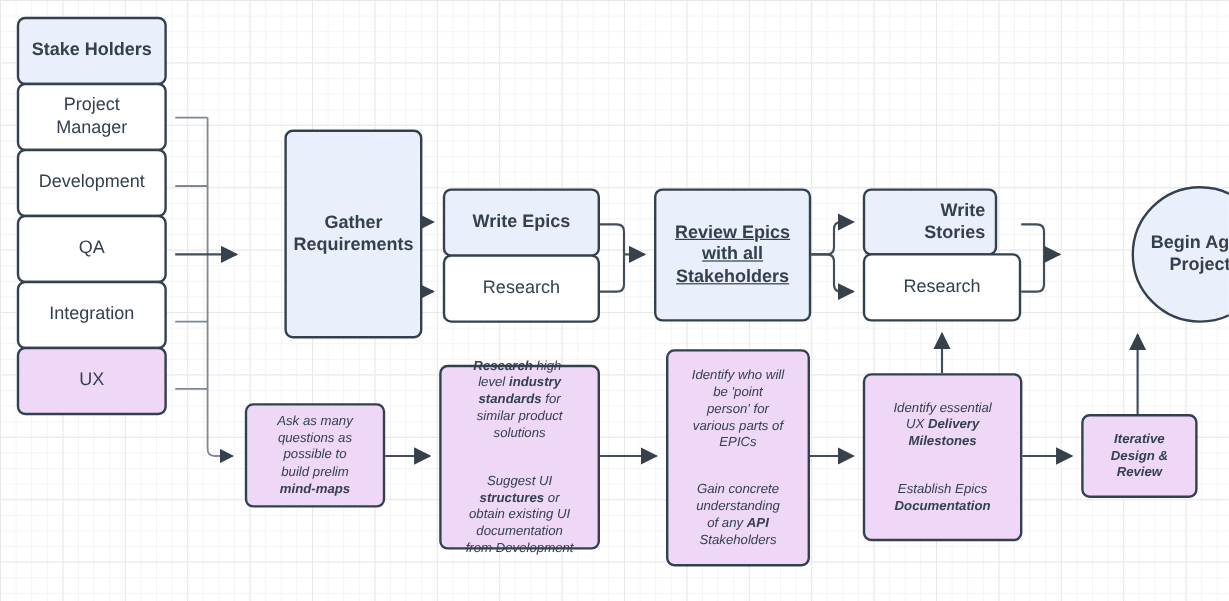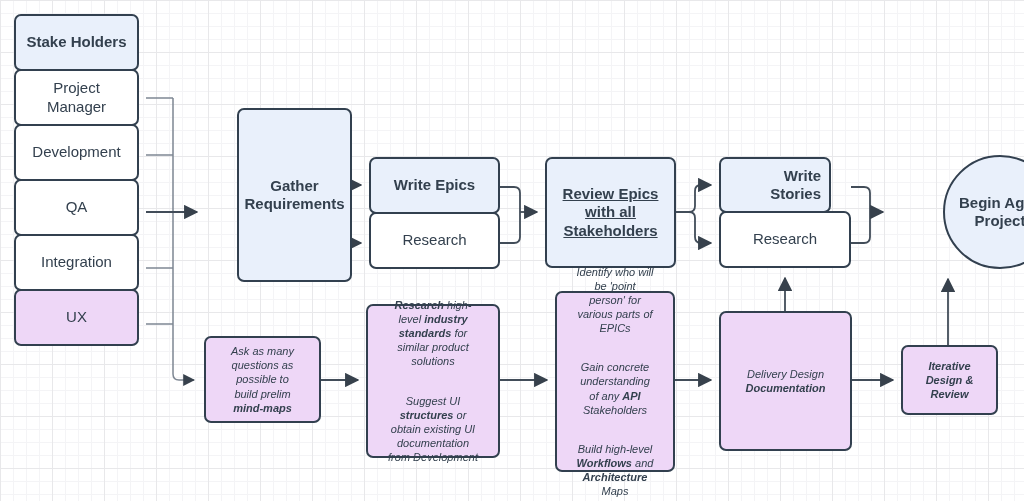--- a/index.html
+++ b/index.html
@@ -131,27 +131,27 @@
     <div class="inner">
       <p><span class="b">Research</span><span> high-level </span><span class="b">industry standards</span><span> for similar product solutions</span></p>
       <p><span>Suggest UI </span><span class="b">structures</span><span> or obtain existing UI documentation from Development</span></p>
     </div>
   </div>
 
   <div class="node purple small" style="left:555px;top:291px;width:120px;height:181px;">
     <div class="inner">
       <p><span>Identify who will be 'point person' for various parts of EPICs</span></p>
       <p><span>Gain concrete understanding of any </span><span class="b">API</span><span> Stakeholders</span></p>
-      <p><span>Build high-level </span><span class="b">Workflows</span><span> and </span><span class="b">Architecture</span><span> Maps</span></p>
     </div>
   </div>
 
   <div class="node purple small" style="left:719px;top:311px;width:133px;height:140px;">
     <div class="inner">
-      <p><span>Delivery Design </span><span class="b">Documentation</span></p>
+      <p><span>Identify essential UX </span><span class="b">Delivery Milestones</span></p>
+      <p><span>Establish Epics </span><span class="b">Documentation</span></p>
     </div>
   </div>
 
   <div class="node purple small" style="left:901px;top:345px;width:97px;height:70px;">
     <div class="inner">
         <p><span class="b">Iterative Design &amp; Review</span></p>
       </div>
   </div>
 
 </div>

